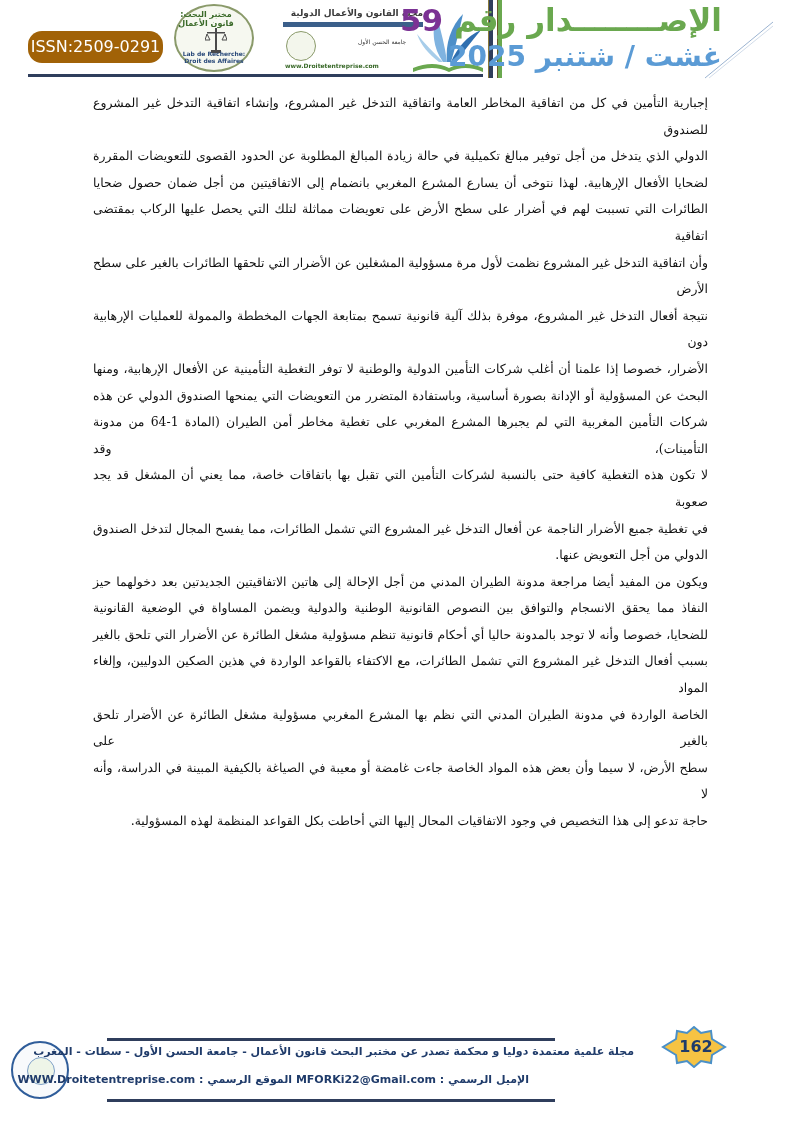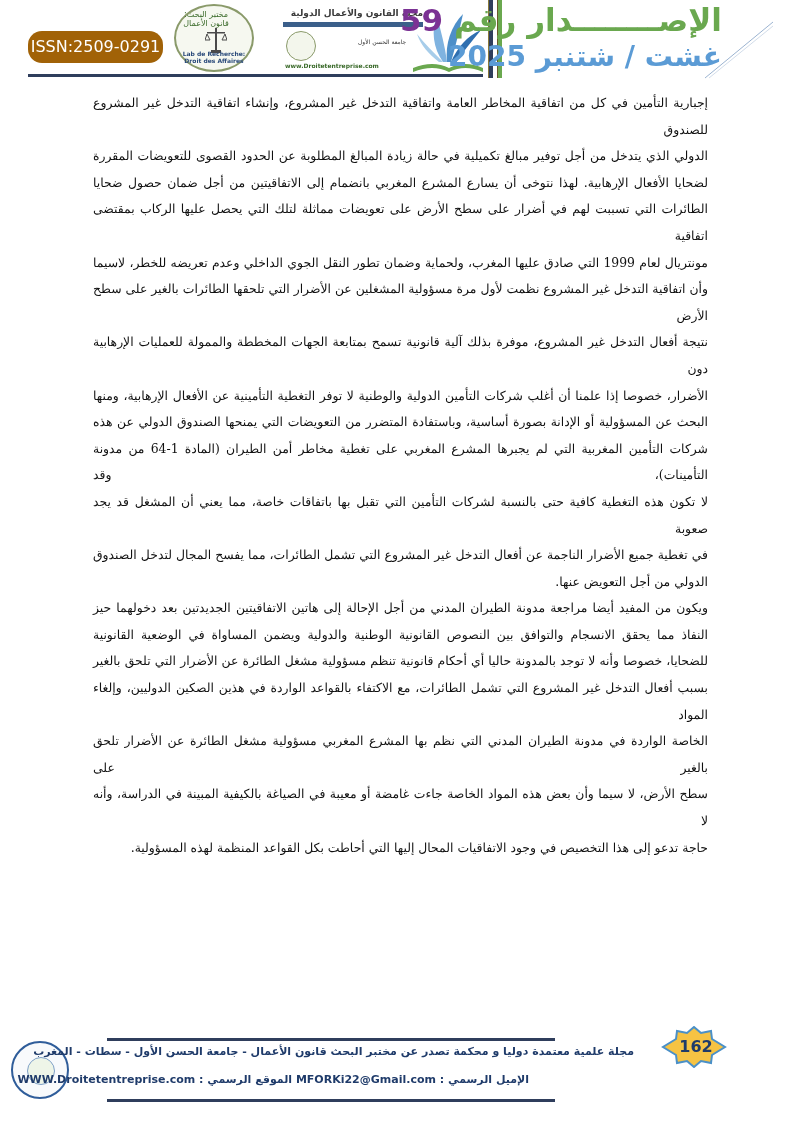--- a/index.html
+++ b/index.html
@@ -3,21 +3,21 @@
 <meta charset="utf-8">
 <style>
   html, body { margin: 0; padding: 0; background: #ffffff; }
   body { width: 794px; height: 1123px; position: relative; overflow: hidden; font-family: "DejaVu Sans", sans-serif; }
 
   
   .issn { position: absolute; left: 28px; top: 31px; width: 135px; height: 32px; background: #a16207; border-radius: 14px;
           color: #fff; font-family: "DejaVu Sans", sans-serif; font-size: 16px; line-height: 32px; text-align: center; }
   .logo-lab { position: absolute; left: 174px; top: 4px; width: 80px; height: 68px; border-radius: 50%;
               border: 2px solid #8a9a6a; box-sizing: border-box; background: #f6f8f0; }
-  .logo-lab .ring-text { position: absolute; left: 0; right: 16px; top: 4px; text-align: center; font-size: 8px; color: #3b6b2a; font-weight: normal; }
+  .logo-lab .ring-text { position: absolute; left: 0; right: 16px; top: 4px; text-align: center; font-size: 8px; color: #3b6b2a; font-weight: bold; }
   .logo-lab .scale { position: absolute; left: 29px; top: 20px; width: 22px; height: 28px; }
   .logo-lab .ring-bottom { position: absolute; left: 0; right: 0; bottom: 6px; text-align: center; font-size: 6px; color: #2a4a7a; font-weight: bold; }
 
   .journal-logo { position: absolute; left: 283px; top: 4px; width: 200px; height: 70px; }
   .journal-logo .jtitle { position: absolute; right: 60px; top: 4px; font-size: 9px; color: #3b3b3b; font-weight: bold; white-space: nowrap; direction: rtl; }
   .journal-logo .jband { position: absolute; left: 0; top: 18px; width: 140px; height: 5px; background: #3b5f8a; }
   .journal-logo .mini-seal { position: absolute; left: 3px; top: 27px; width: 28px; height: 28px; border-radius: 50%; border: 1px solid #8a9a6a; background: #f3f6ec; }
   .journal-logo .uni-txt { position: absolute; left: 75px; top: 34px; font-size: 6px; color: #333; direction: rtl; }
   .journal-logo .site { position: absolute; left: 2px; top: 58px; font-size: 6px; color: #3a6a2a; font-weight: bold; }
   .journal-logo .leaves { position: absolute; left: 130px; top: 4px; width: 70px; height: 66px; }
@@ -98,21 +98,20 @@
 </svg>
 
 <div class="header-rule"></div>
 
 <div class="content">
   <p>
     <span class="line">إجبارية التأمين في كل من اتفاقية المخاطر العامة واتفاقية التدخل غير المشروع، وإنشاء اتفاقية التدخل غير المشروع للصندوق</span>
     <span class="line">الدولي الذي يتدخل من أجل توفير مبالغ تكميلية في حالة زيادة المبالغ المطلوبة عن الحدود القصوى للتعويضات المقررة</span>
     <span class="line">لضحايا الأفعال الإرهابية. لهذا نتوخى أن يسارع المشرع المغربي بانضمام إلى الاتفاقيتين من أجل ضمان حصول ضحايا</span>
     <span class="line">الطائرات التي تسببت لهم في أضرار على سطح الأرض على تعويضات مماثلة لتلك التي يحصل عليها الركاب بمقتضى اتفاقية</span>
-    <span class="line">مونتريال لعام 1999 التي صادق عليها المغرب، ولحماية وضمان تطور النقل الجوي الداخلي وعدم تعريضه للخطر، لاسيما</span>
     <span class="line">وأن اتفاقية التدخل غير المشروع نظمت لأول مرة مسؤولية المشغلين عن الأضرار التي تلحقها الطائرات بالغير على سطح الأرض</span>
     <span class="line">نتيجة أفعال التدخل غير المشروع، موفرة بذلك آلية قانونية تسمح بمتابعة الجهات المخططة والممولة للعمليات الإرهابية دون</span>
     <span class="line">الأضرار، خصوصا إذا علمنا أن أغلب شركات التأمين الدولية والوطنية لا توفر التغطية التأمينية عن الأفعال الإرهابية، ومنها</span>
     <span class="line">البحث عن المسؤولية أو الإدانة بصورة أساسية، وباستفادة المتضرر من التعويضات التي يمنحها الصندوق الدولي عن هذه</span>
     <span class="line">شركات التأمين المغربية التي لم يجبرها المشرع المغربي على تغطية مخاطر أمن الطيران (المادة 1-64 من مدونة التأمينات)، وقد</span>
     <span class="line">لا تكون هذه التغطية كافية حتى بالنسبة لشركات التأمين التي تقبل بها باتفاقات خاصة، مما يعني أن المشغل قد يجد صعوبة</span>
     <span class="line">في تغطية جميع الأضرار الناجمة عن أفعال التدخل غير المشروع التي تشمل الطائرات، مما يفسح المجال لتدخل الصندوق</span>
     <span class="line last">الدولي من أجل التعويض عنها.</span>
   </p>
   <p>

